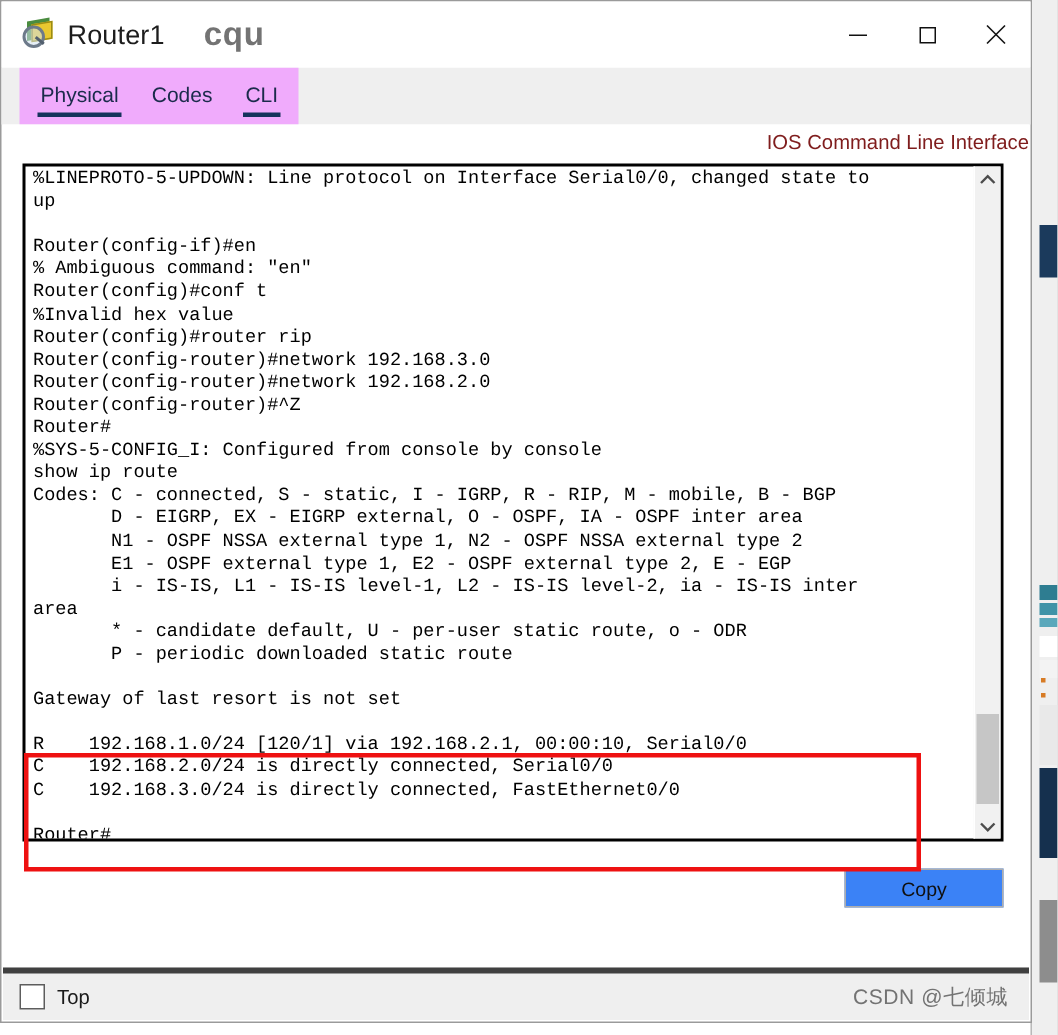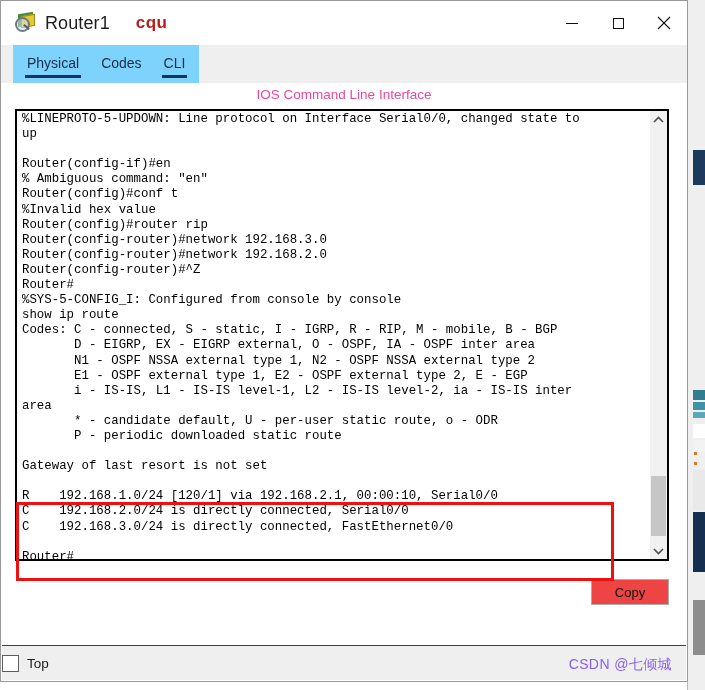--- a/index.html
+++ b/index.html
@@ -97,22 +97,22 @@
     width: 7px; height: 2px;
     background: #53606e;
     transform: rotate(40deg);
   }
   .win-title {
     font-size: 18px;
     color: #1d1d1d;
     letter-spacing: 0.1px;
   }
   .annot-cqu {
-    font-size: 17px;
-    color: #b91c1c;
+    font-size: 22px;
+    color: #737373;
     font-weight: bold;
     margin-left: 26px;
     letter-spacing: 0.5px;
   }
   .win-controls {
     position: absolute;
     right: 0; top: 0;
     height: 44px;
     display: flex;
     align-items: center;
@@ -140,21 +140,21 @@
   
   .tabstrip-wrap {
     height: 38px;
     background: #efefef;
     padding-left: 12px;
     box-sizing: border-box;
     display: flex;
     align-items: stretch;
   }
   .tabstrip {
-    background: #7dd3fc;
+    background: #f0abfc;
     display: flex;
     align-items: center;
     padding: 0 12px 0 12px;
     gap: 18px;
   }
   .tab {
     position: relative;
     font-size: 14px;
     color: #1b2b4b;
     padding: 6px 2px 9px 2px;
@@ -170,23 +170,23 @@
 
   
   .content {
     position: absolute;
     left: 1px; right: 1px;
     top: 82px;
     bottom: 36px;
     background: #ffffff;
   }
   .panel-heading {
-    text-align: center;
+    text-align: right;
     font-size: 13.5px;
-    color: #ec4899;
+    color: #7f1d1d;
     padding: 4px 0 5px 0;
   }
 
   
   .terminal-wrap {
     position: absolute;
     left: 13px;
     right: 17px;
     top: 26px;
     bottom: 84px;
@@ -244,58 +244,59 @@
 
   
   .btn-row {
     position: absolute;
     right: 17px;
     bottom: 40px;
     display: flex;
     gap: 11px;
   }
   .btn {
-    width: 78px;
+    width: 106px;
     height: 26px;
-    background: #ef4444;
+    background: #3b82f6;
     border: 1px solid #adadad;
     font-size: 13px;
     color: #101010;
     display: flex;
     align-items: center;
     justify-content: center;
     box-sizing: border-box;
   }
 
   
   .statusbar {
     position: absolute;
     left: 1px; right: 1px;
     bottom: 1px;
     height: 35px;
     background: #efefef;
-    border-top: 1px solid #404040;
-    display: flex;
-    align-items: center;
+    border-top: 4px solid #404040;
+    display: flex;
+    align-items: center;
+    padding-left: 11px;
     box-sizing: border-box;
   }
   .chk {
     width: 15px; height: 15px;
     border: 1px solid #5d5d5d;
     background: #ffffff;
     margin-right: 8px;
     flex: none;
   }
   .chk-label { font-size: 13.5px; color: #1a1a1a; }
   .watermark {
     position: absolute;
     right: 14px;
     bottom: 6px;
     font-size: 14px;
-    color: #8b5cf6;
+    color: #737373;
     letter-spacing: 0.4px;
   }
 </style>
 </head>
 <body>
 
 <div id="root">
 
   <div class="desktop-strip">
     <div class="bg-band b1"></div>

